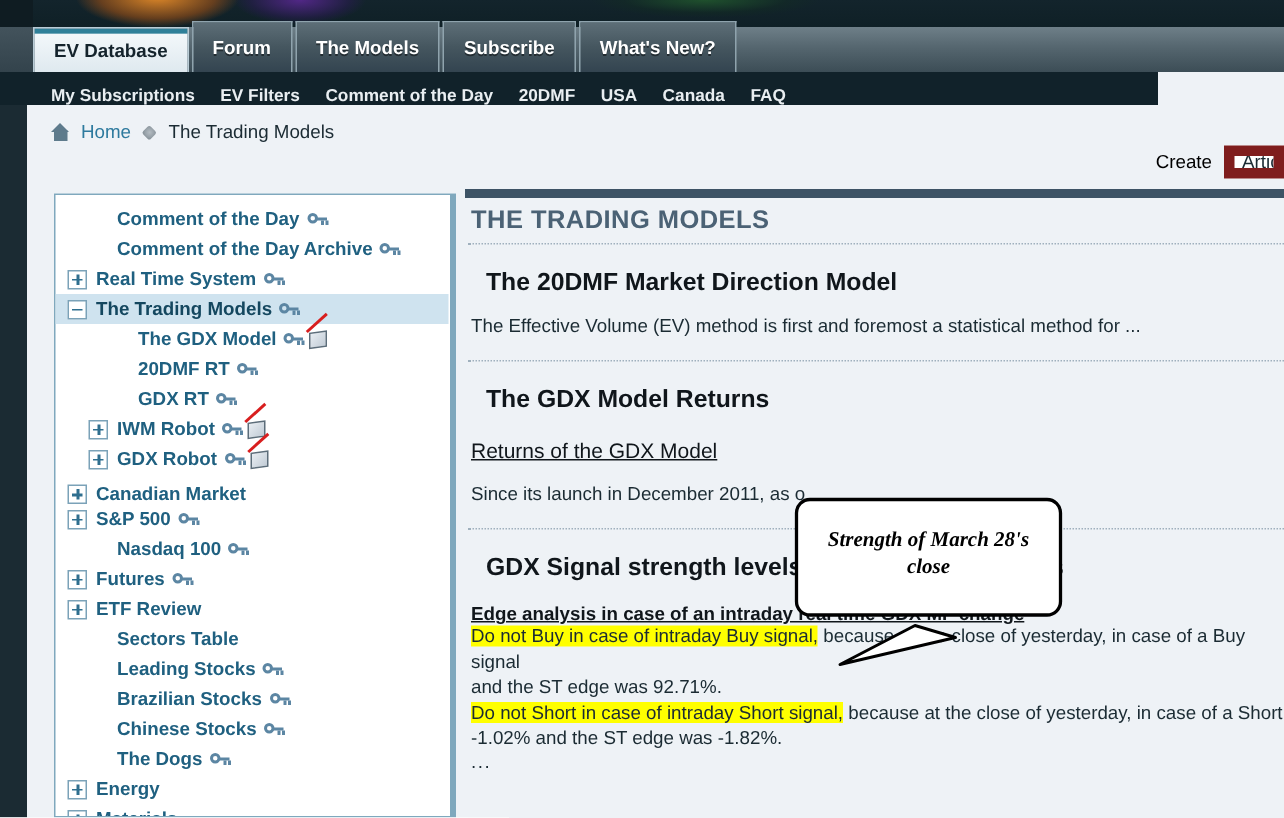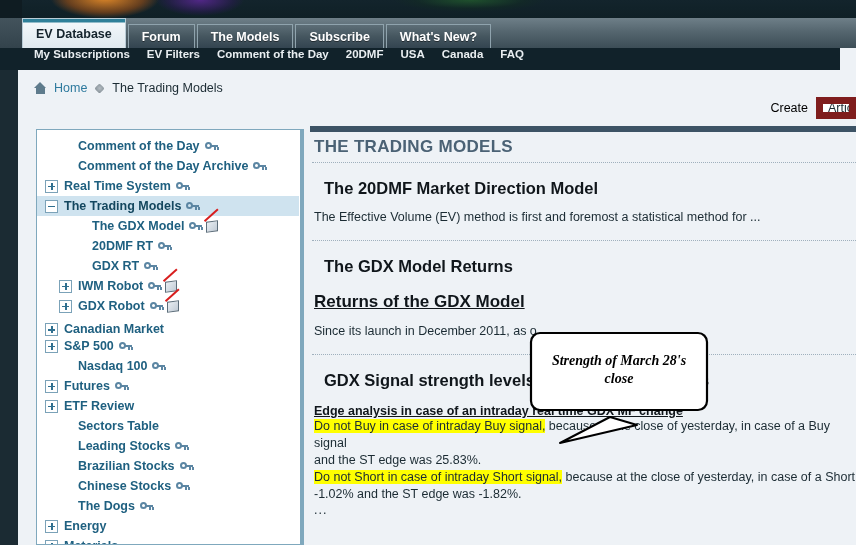--- a/index.html
+++ b/index.html
@@ -31,44 +31,44 @@
   .tabstrip {
     position: absolute; left: 0; top: 18px; width: 856px; height: 30px;
     background: linear-gradient(180deg,#6e7f88 0%,#55666f 45%,#3c4d56 100%);
   }
   .tabstrip-dark-left {
     position:absolute; left:0; top:0; width:22px; height:30px;
     background: linear-gradient(180deg,#43535c 0%,#33434c 100%);
   }
   .tabs { position: absolute; left: 22px; top: 0; height: 30px; display: flex; align-items: flex-end; }
   .tab {
-    height: 24px; margin-top: 4px;
+    height: 34px; margin-top: 4px;
     padding: 0 13px;
     display: flex; align-items: center; justify-content: center;
     font-size: 12.5px; font-weight: bold; color: #ffffff;
     background: linear-gradient(180deg,#5d6e77 0%,#45565f 50%,#334450 100%);
     border: 1px solid #8fa3ad; border-bottom: none;
     margin-right: 2px;
     text-shadow: 0 1px 0 rgba(0,0,0,0.45);
     cursor: pointer;
     white-space: nowrap;
   }
   .tab.active {
     height: 30px; margin-top: 0;
     color: #14232c;
     background: linear-gradient(180deg,#2f8099 0%,#2f8099 3px,#f2f7fa 4px,#dfe9ef 100%);
     border: 1px solid #b9ccd6; border-bottom: none;
     text-shadow: none;
   }
 
   
   .subnav {
-    position: absolute; left: 0; top: 48px; width: 840px; height: 22px;
+    position: absolute; left: 0; top: 48px; width: 772px; height: 22px;
     background: #11222a;
-    display: flex; align-items: flex-start;
+    display: flex; align-items: flex-end;
     padding-left: 34px;
   }
   .subnav a {
     color: #e9eef1; font-size: 11.5px; font-weight: bold;
     margin-right: 17px; text-decoration: none; white-space: nowrap; cursor: pointer;
   }
 
   
   .rail {
     position: absolute; left: 0; top: 70px; width: 18px; height: 475px;
@@ -182,21 +182,21 @@
     letter-spacing: 0.3px;
     padding: 3px 0 5px 2px;
   }
   .dotted { border-top: 1px dotted #9fb0bd; margin: 0 0 0 0; }
   .sec-h2 {
     font-size: 16.5px; font-weight: bold; color: #10161b;
     margin: 16px 0 0 12px;
   }
   .sec-p { font-size: 12.5px; color: #1b2b33; margin: 12px 0 16px 2px; }
   .sec-link {
-    font-size: 17px; font-weight: bold; color: #10161b;
+    font-size: 14px; font-weight: normal; color: #10161b;
     text-decoration: underline; display: inline-block; margin: 16px 0 0 2px; cursor: pointer;
   }
   .sub-h { font-size: 12.5px; font-weight: bold; color:#10161b; text-decoration: underline; margin:4px 0 0 2px; }
   .body-line { font-size: 12.5px; color: #1b2b33; margin-left: 2px; line-height: 17px; }
   .hl { background: #ffff00; }
   .ellip { font-size: 12.5px; color:#1b2b33; margin-left: 2px; letter-spacing:1px; }
 
   
   .callout-svg { position: absolute; left: 505px; top: 325px; width: 230px; height: 130px; pointer-events:none; }
   .callout-text {
@@ -466,21 +466,21 @@
     <a class="sec-link">Returns of the GDX Model</a>
     <div class="sec-p">Since its launch in December 2011, as o</div>
 
     <div class="dotted"></div>
 
     <div class="sec-h2">GDX Signal strength levels and real time updates</div>
 
     <div style="margin-top:14px;">
       <div class="sub-h">Edge analysis in case of an intraday real time GDX MF change</div>
       <div class="body-line"><span class="hl">Do not Buy in case of intraday Buy signal,</span><span> because at the close of yesterday, in case of a Buy signal</span></div>
-      <div class="body-line">and the ST edge was 25.83%.</div>
+      <div class="body-line">and the ST edge was 92.71%.</div>
       <div class="body-line"><span class="hl">Do not Short in case of intraday Short signal,</span><span> because at the close of yesterday, in case of a Short</span></div>
       <div class="body-line">-1.02% and the ST edge was -1.82%.</div>
       <div class="ellip">...</div>
     </div>
   </div>
 
   <svg class="callout-svg" viewBox="0 0 230 130">
     <path d="M 132 100 L 55 118 L 105 92 Z" fill="#ffffff" stroke="#000000" stroke-width="2" stroke-linejoin="round"></path>
     <rect x="26" y="8" width="176" height="77" rx="9" ry="9" fill="#ffffff" stroke="#000000" stroke-width="2.2"></rect>
   </svg>

